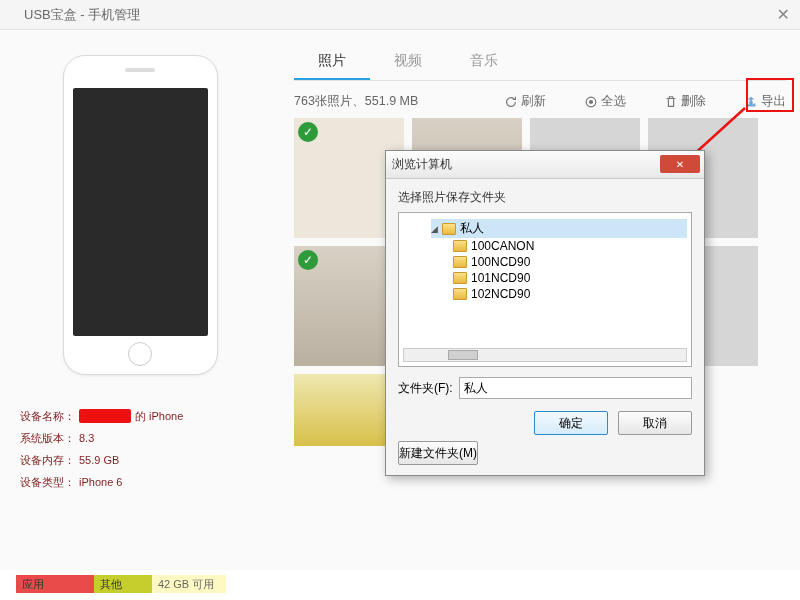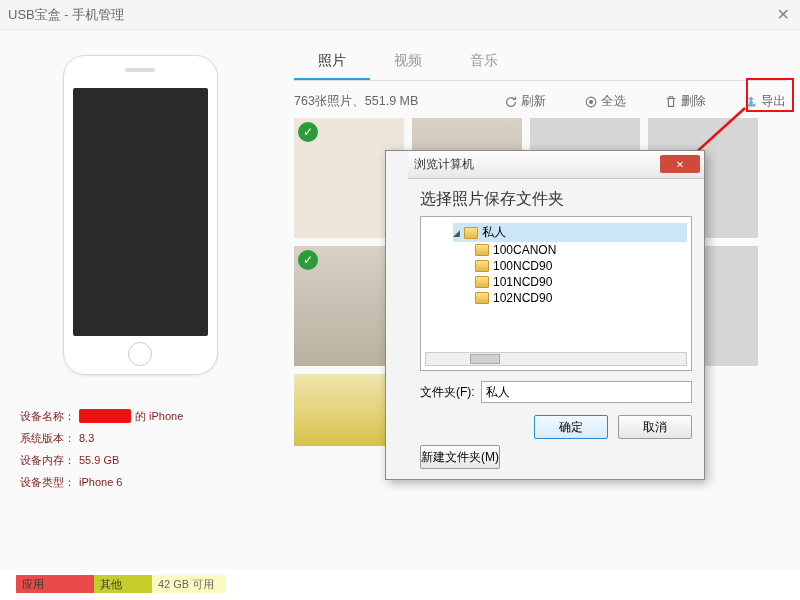--- a/index.html
+++ b/index.html
@@ -1,18 +1,18 @@
 <!DOCTYPE html>
 <html><head>
 <meta charset="utf-8">
 <style>
   * { box-sizing: border-box; margin: 0; padding: 0; font-family: "Microsoft YaHei", Arial, sans-serif; }
   body { background: #fff; width: 800px; height: 600px; overflow: hidden; position: relative; }
 
-  .titlebar { height: 30px; background: #f5f5f5; border-bottom: 1px solid #e5e5e5; display: flex; align-items: center; padding: 0 8px; font-size: 13px; color: #666; position: relative; }
+  .titlebar { height: 30px; background: #f5f5f5; border-bottom: 1px solid #e5e5e5; display: flex; align-items: center; padding: 0 24px; font-size: 13px; color: #666; position: relative; }
   .titlebar .close { position: absolute; right: 10px; font-size: 16px; color: #888; cursor: pointer; }
 
   .content { display: flex; height: 540px; background: #fafafa; }
   .left { width: 280px; padding: 25px 20px 0 20px; display: flex; flex-direction: column; align-items: center; }
   .phone { width: 155px; height: 320px; background: #fff; border: 1px solid #d9d9d9; border-radius: 22px; position: relative; box-shadow: 0 1px 3px rgba(0,0,0,0.08); }
   .phone::before { content:""; position:absolute; top:12px; left:50%; transform:translateX(-50%); width:30px; height:4px; background:#ddd; border-radius:3px; }
   .phone .screen { position:absolute; top:32px; left:9px; right:9px; bottom:38px; background:#2a2a2a; border-radius:2px; }
   .phone .home { position:absolute; bottom:8px; left:50%; transform:translateX(-50%); width:24px; height:24px; border:1px solid #ccc; border-radius:50%; }
 
   .devinfo { width: 100%; margin-top: 30px; font-size: 11px; color:#7f1d1d; line-height: 2.0; }
@@ -34,25 +34,25 @@
   .arrow { position:absolute; top:74px; right:50px; width:240px; height:220px; pointer-events:none; z-index:19; }
 
   .grid { display:flex; flex-wrap:wrap; gap:8px; position:relative; }
   .thumb { width:110px; height:110px; background:#d0d0d0; position:relative; }
   .thumb .check { position:absolute; top:4px; left:4px; width:20px; height:20px; border-radius:50%; background:#2e9b3a; display:flex; align-items:center; justify-content:center; color:#fff; font-size:12px; }
   .thumb.row1 { height:120px; }
   .thumb.row2 { height:120px; }
   .thumb.row3 { height:72px; }
 
   
-  .dialog { position:absolute; top:150px; left:385px; width:320px; background:#f4f4f4; border:1px solid #8a8a8a; box-shadow:3px 3px 10px rgba(0,0,0,0.3); z-index:30;padding-left:22px; }
+  .dialog { position:absolute; top:150px; left:385px; width:320px; background:#f4f4f4; border:1px solid #8a8a8a; box-shadow:3px 3px 10px rgba(0,0,0,0.3); z-index:30; }
   .dlg-title { height:28px; background:linear-gradient(#fdfdfd,#e8e8e8); border-bottom:1px solid #c8c8c8; display:flex; align-items:center; padding:0 6px; font-size:12px; color:#333; position:relative; }
   .dlg-close { position:absolute; right:4px; top:4px; width:40px; height:18px; background:#d04a3a; border-radius:2px; color:#fff; font-size:10px; display:flex; align-items:center; justify-content:center; cursor:pointer; }
   .dlg-body { padding:10px 12px; }
-  .dlg-label { font-size:16px; color:#333; margin-bottom:6px; }
+  .dlg-label { font-size:12px; color:#333; margin-bottom:6px; }
   .tree { background:#fff; border:1px solid #aaa; height:155px; padding:6px 4px; font-size:12px; overflow:hidden; position:relative; }
   .tree-row { display:flex; align-items:center; gap:4px; padding:1px 0; cursor:pointer; }
   .tree-row.sel { background:#cde6f7; }
   .folder-icon { width:14px; height:12px; background:linear-gradient(#fce28a,#e8b93e); border:1px solid #c99a2e; border-radius:1px; }
   .indent1 { margin-left:28px; }
   .indent2 { margin-left:50px; }
   .htrack { position:absolute; left:4px; right:4px; bottom:4px; height:14px; background:#efefef; border:1px solid #ccc; }
   .hthumb { position:absolute; left:44px; top:1px; height:10px; width:30px; background:#d0d0d0; border:1px solid #aaa; }
   .fld-row { display:flex; align-items:center; margin-top:10px; font-size:12px; gap:6px;}
   .fld-row input { flex:1; height:22px; border:1px solid #aaa; padding:0 4px; font-size:12px; }

